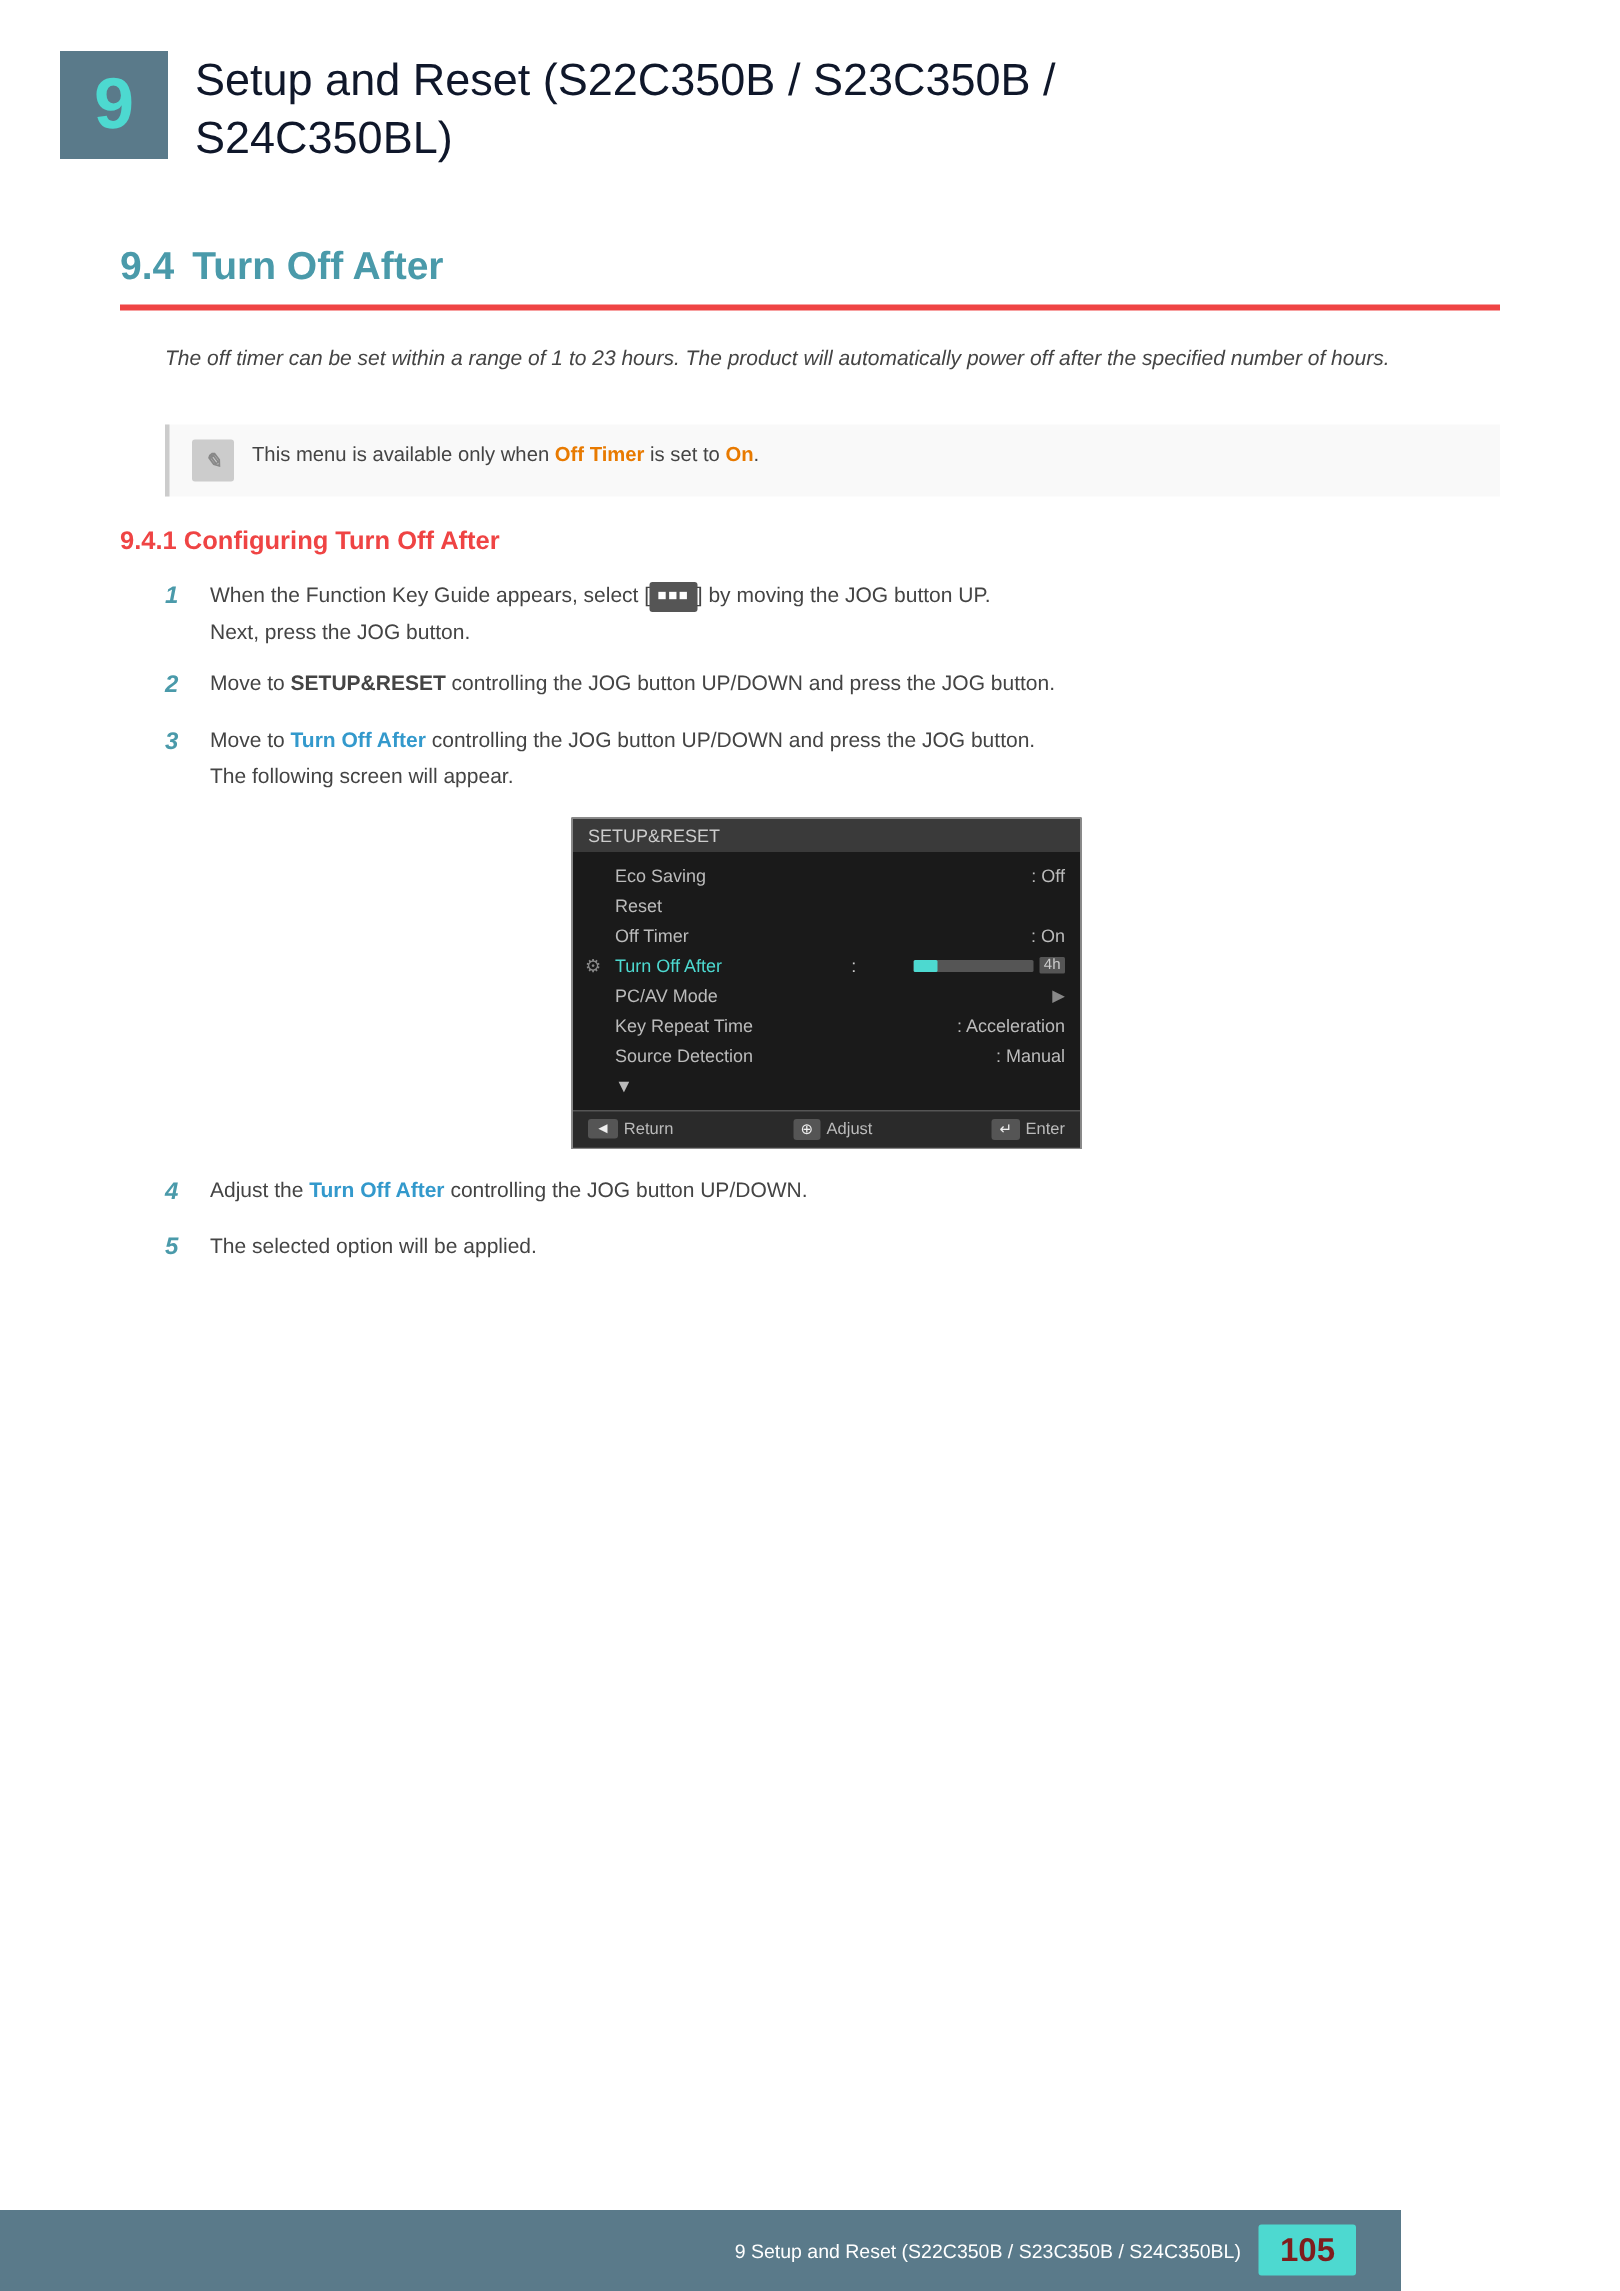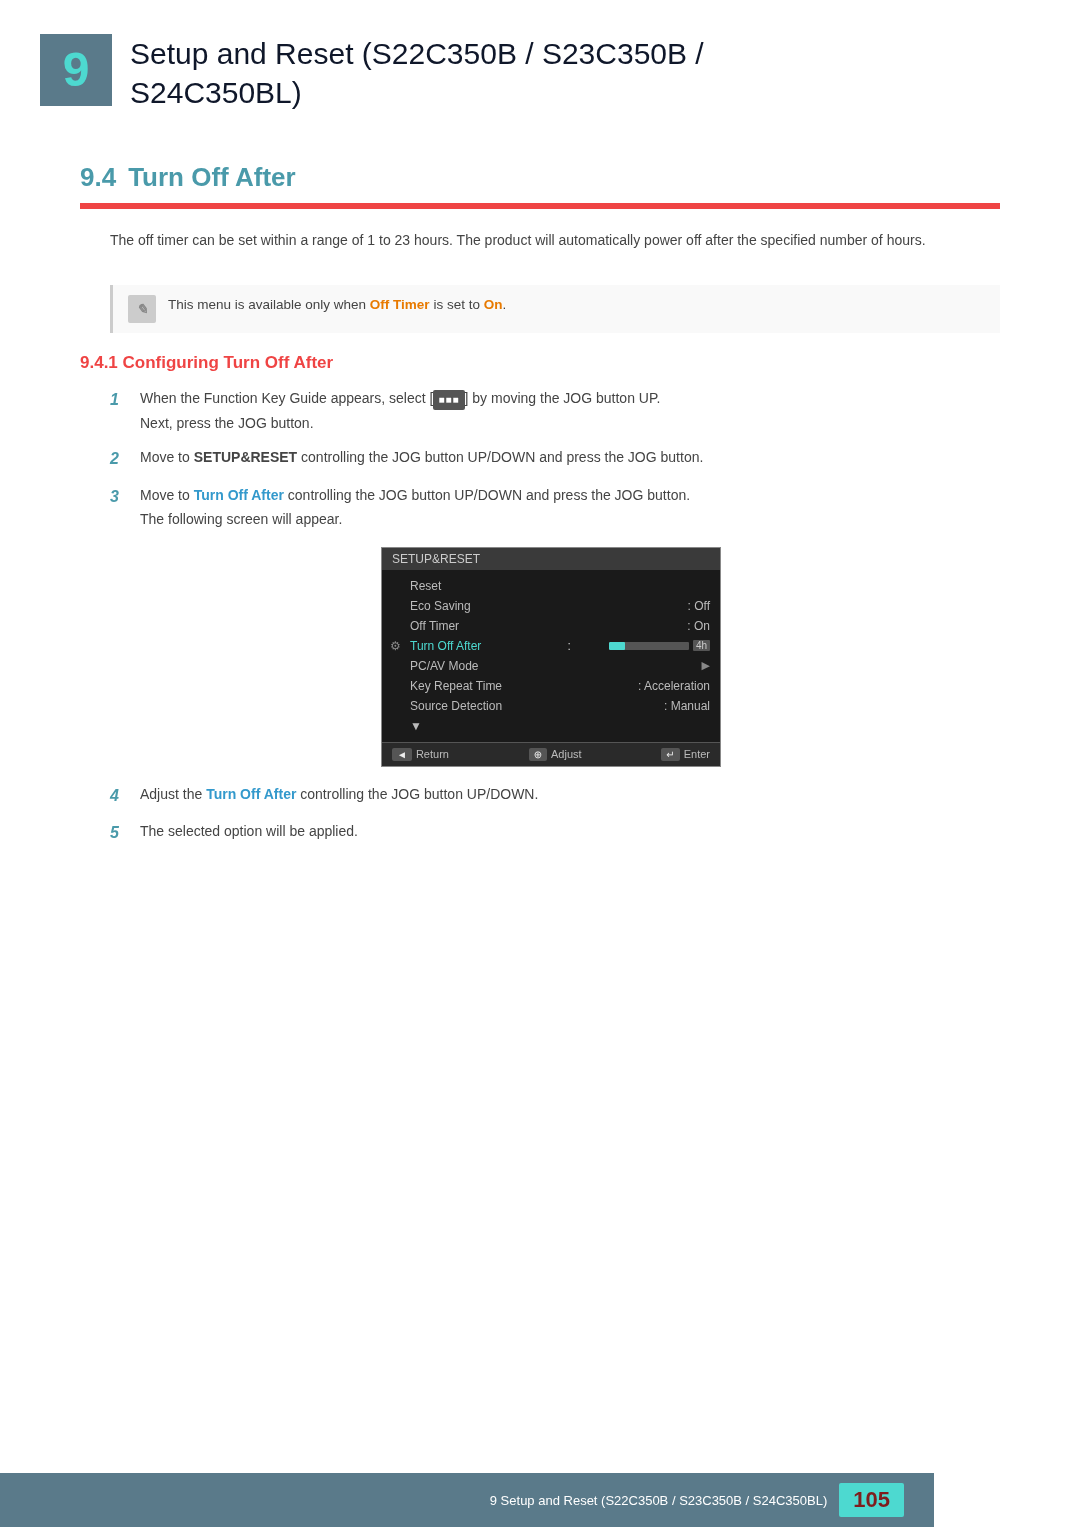--- a/index.html
+++ b/index.html
@@ -54,35 +54,36 @@
       padding: 20px 80px 60px 80px;
     }
 
     
     .section-title {
       font-size: 26px;
       font-weight: bold;
       color: #4a9aaa;
       margin-bottom: 20px;
       padding-top: 10px;
-      border-bottom: 6px solid #ef4444;
+      border-bottom: 4px solid #ef4444;
       padding-bottom: 10px;
     }
 
     .section-num {
       margin-right: 12px;
     }
 
     
     .body-text {
       font-size: 14px;
       color: #444;
       line-height: 1.6;
       margin-bottom: 34px;
       padding-left: 30px;
+      font-style: italic;
     }
 
     
     .note-block {
       display: flex;
       align-items: flex-start;
       background: #f9f9f9;
       border-left: 3px solid #ccc;
       padding: 10px 15px;
       margin: 15px 0 20px 30px;
@@ -382,25 +383,25 @@
     </li>
 
   </ol>
 
   <div class="screen-container">
     <div class="screen-mockup">
       <div class="screen-header">SETUP&amp;RESET</div>
       <div class="screen-menu">
 
         <div class="menu-row">
-          <span class="menu-label">Reset</span>
-        </div>
-        <div class="menu-row">
           <span class="menu-label">Eco Saving</span>
           <span class="menu-value">: Off</span>
+        </div>
+        <div class="menu-row">
+          <span class="menu-label">Reset</span>
         </div>
         <div class="menu-row">
           <span class="menu-label">Off Timer</span>
           <span class="menu-value">: On</span>
         </div>
 
         <div class="menu-row active-row">
           <span class="gear-icon">⚙</span>
           <span class="menu-label">Turn Off After</span>
           <span class="menu-value active-val">:</span>

